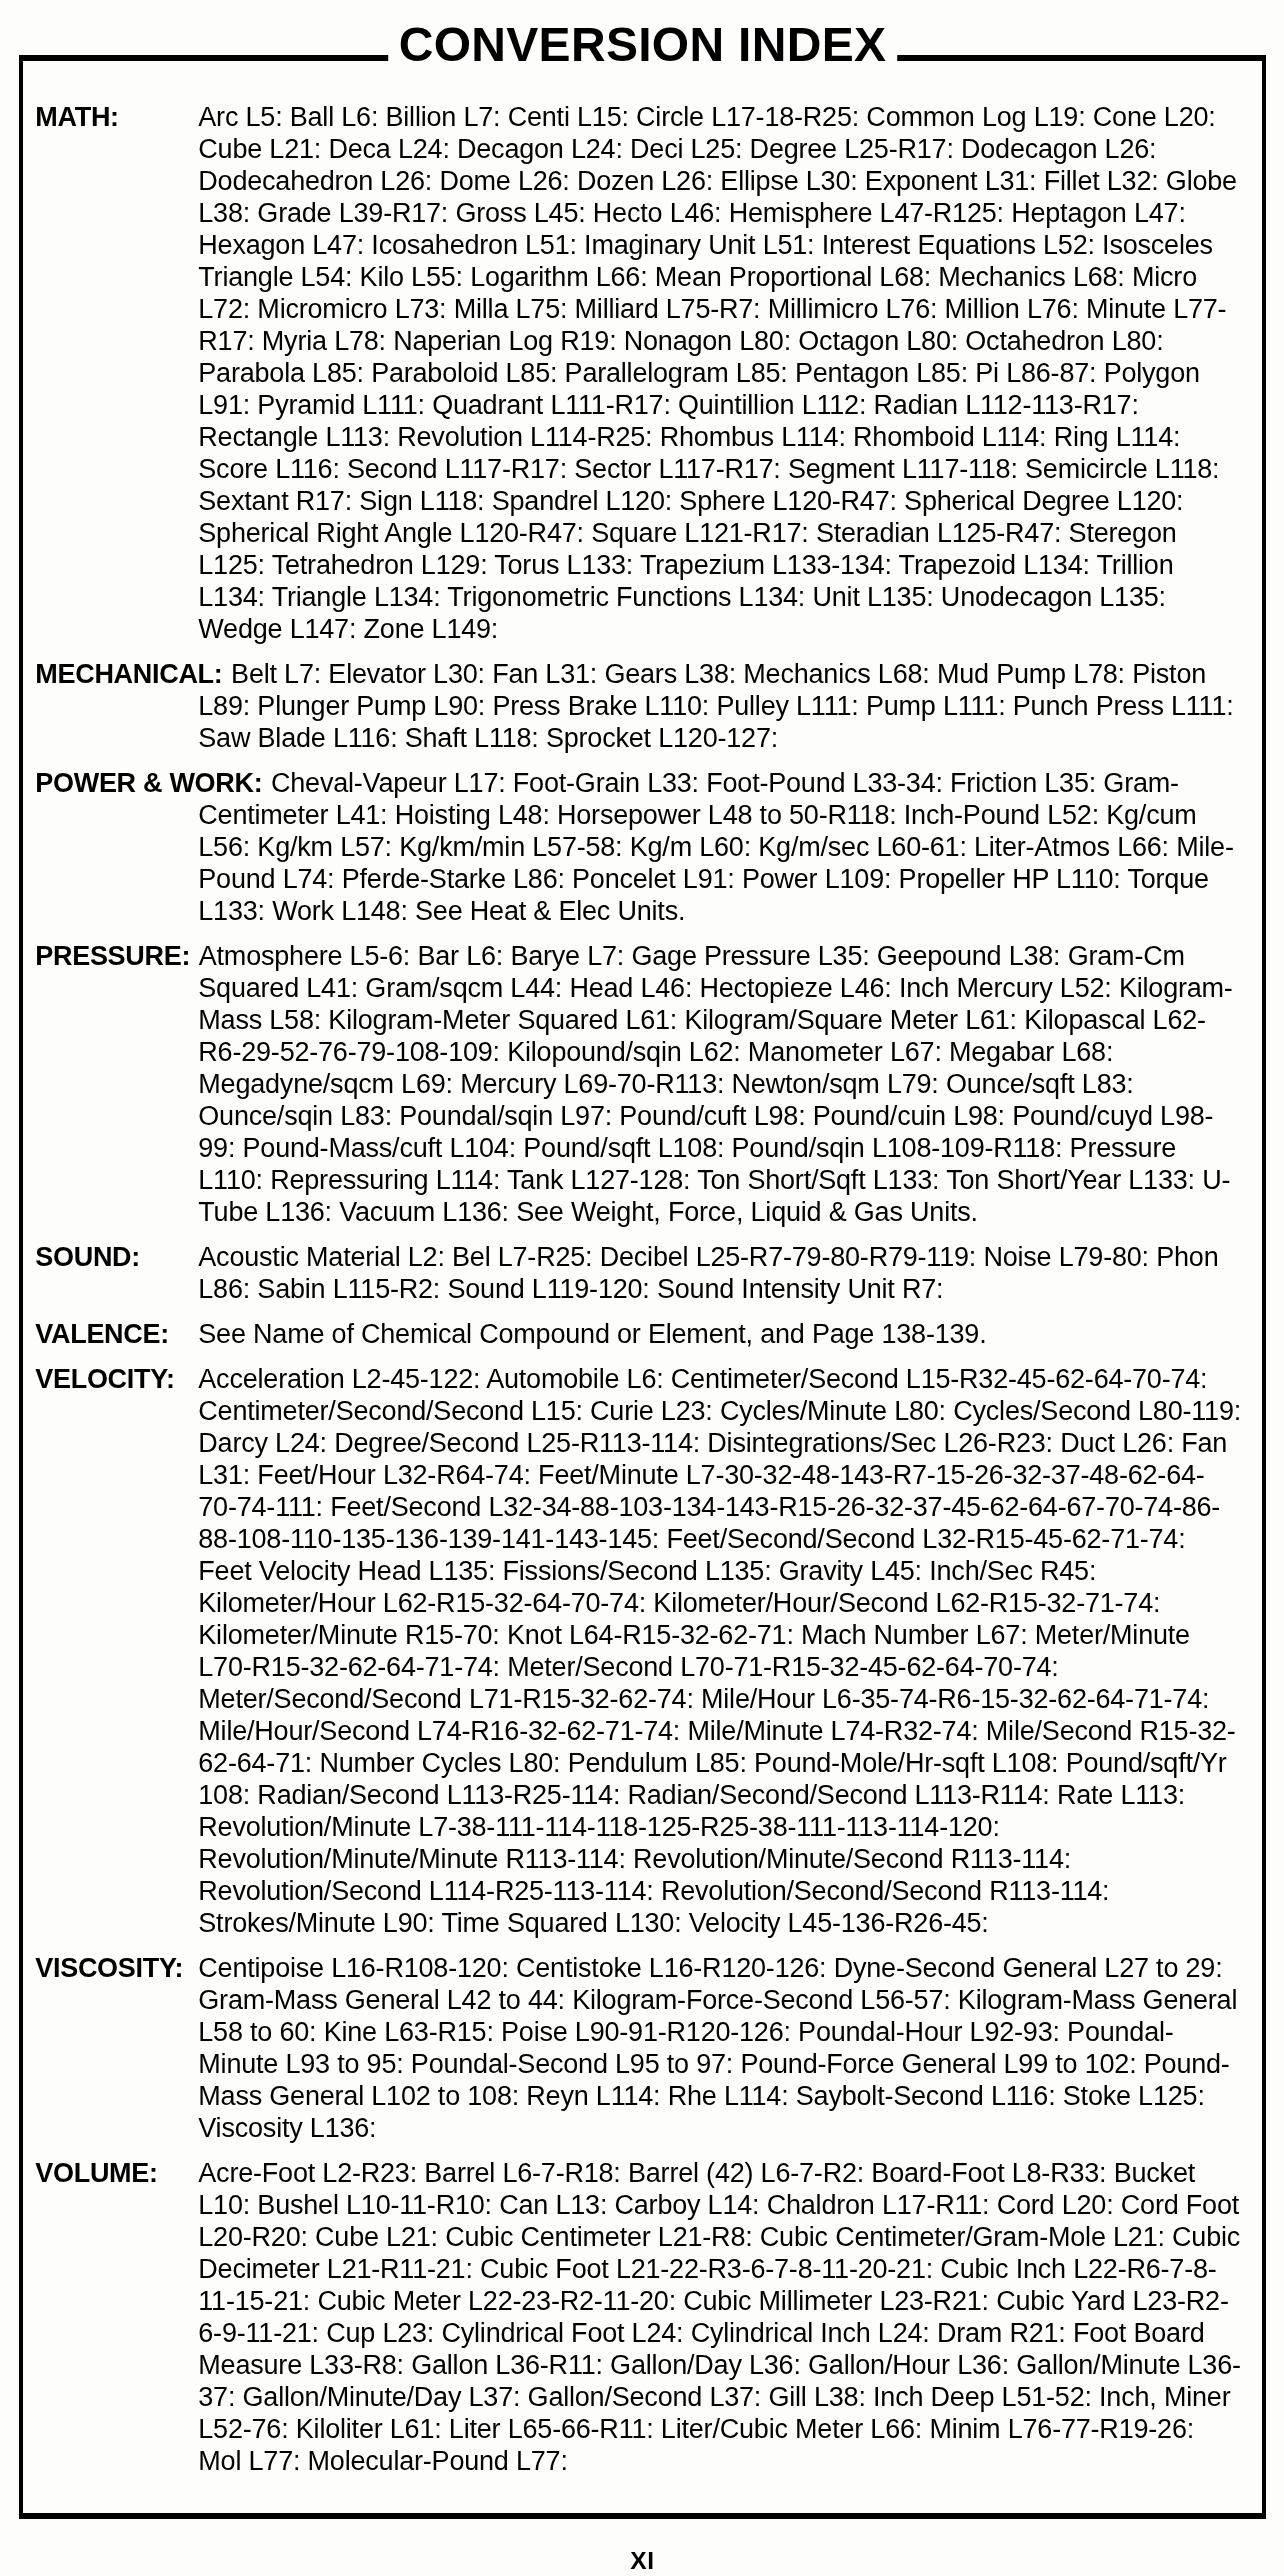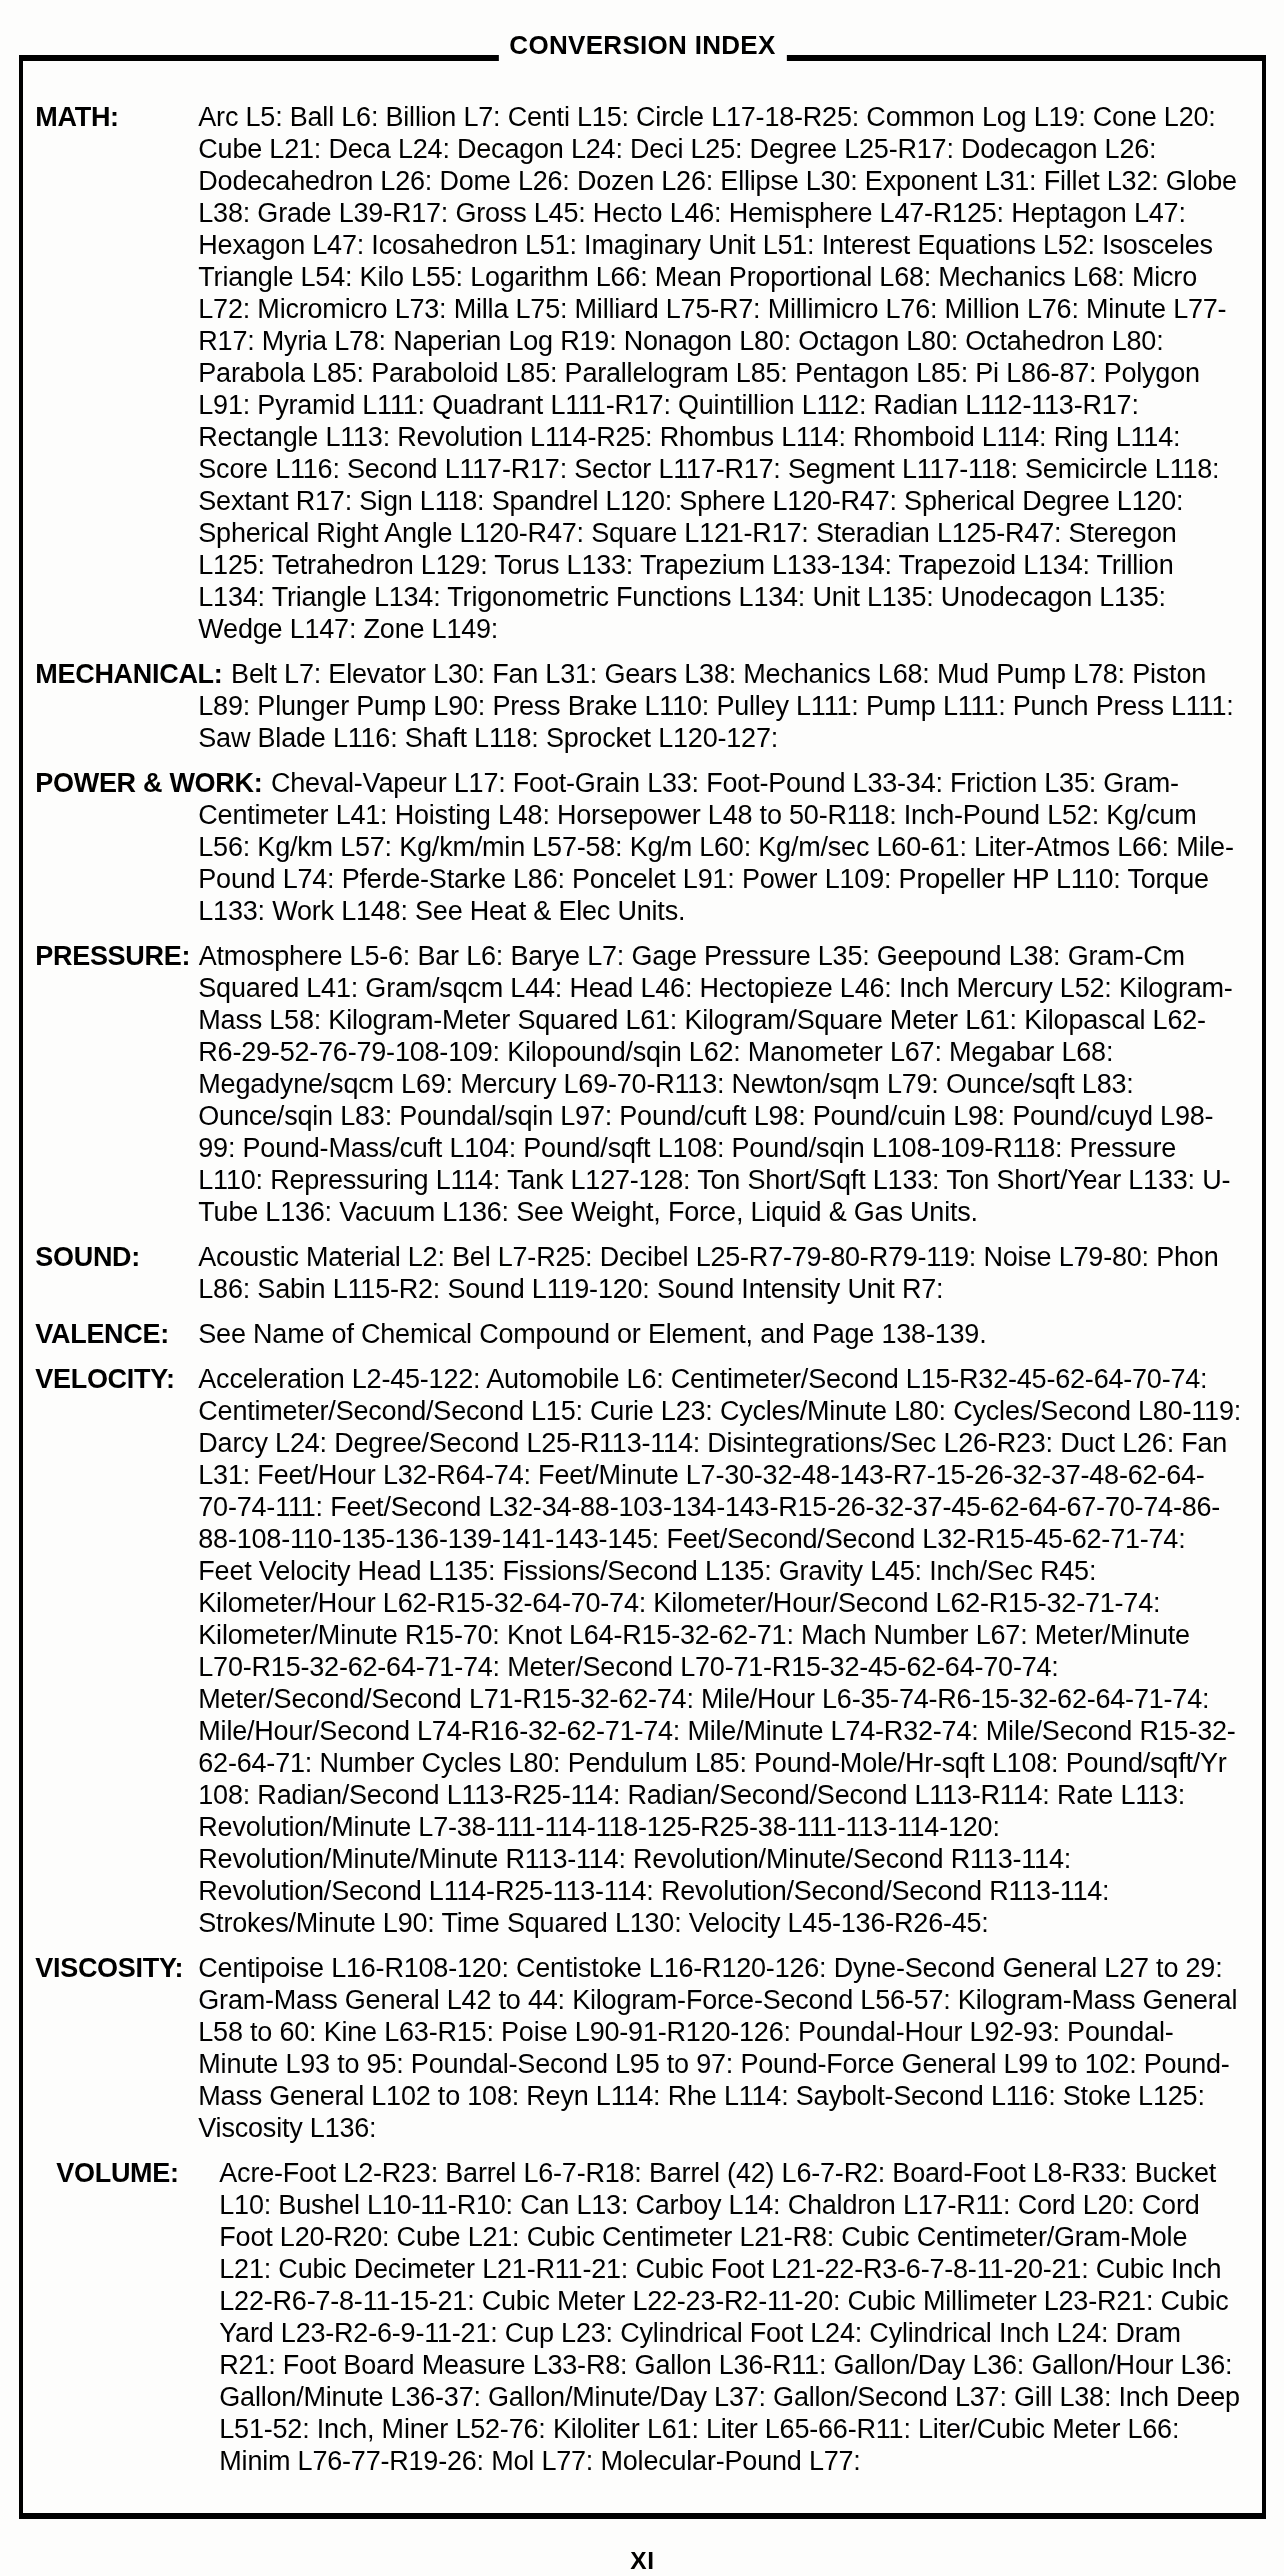--- a/index.html
+++ b/index.html
@@ -28,38 +28,37 @@
     background: transparent;
   }
   .page-title {
     position: absolute;
     top: -37px;
     left: 50%;
     transform: translateX(-50%);
     margin: 0;
     padding: 0 11px;
     background: #fdfdfc;
-    font-size: 26px;
+    font-size: 48px;
     line-height: 42px;
     font-weight: 700;
     letter-spacing: 0.3px;
     white-space: nowrap;
   }
   .section {
     margin: 0 0 13px 0;
     font-size: 27px;
     line-height: 32px;
     letter-spacing: -0.2px;
     padding-left: 163px;
     text-indent: -163px;
     text-align: left;
   }
   .section:last-child {
     margin-bottom: 0;
-    margin-left: 21px;
   }
   .section-label {
     display: inline-block;
     min-width: 163px;
     box-sizing: border-box;
     padding-right: 8.6px;
     text-indent: 0;
     font-weight: 700;
     letter-spacing: -0.3px;
     white-space: nowrap;

